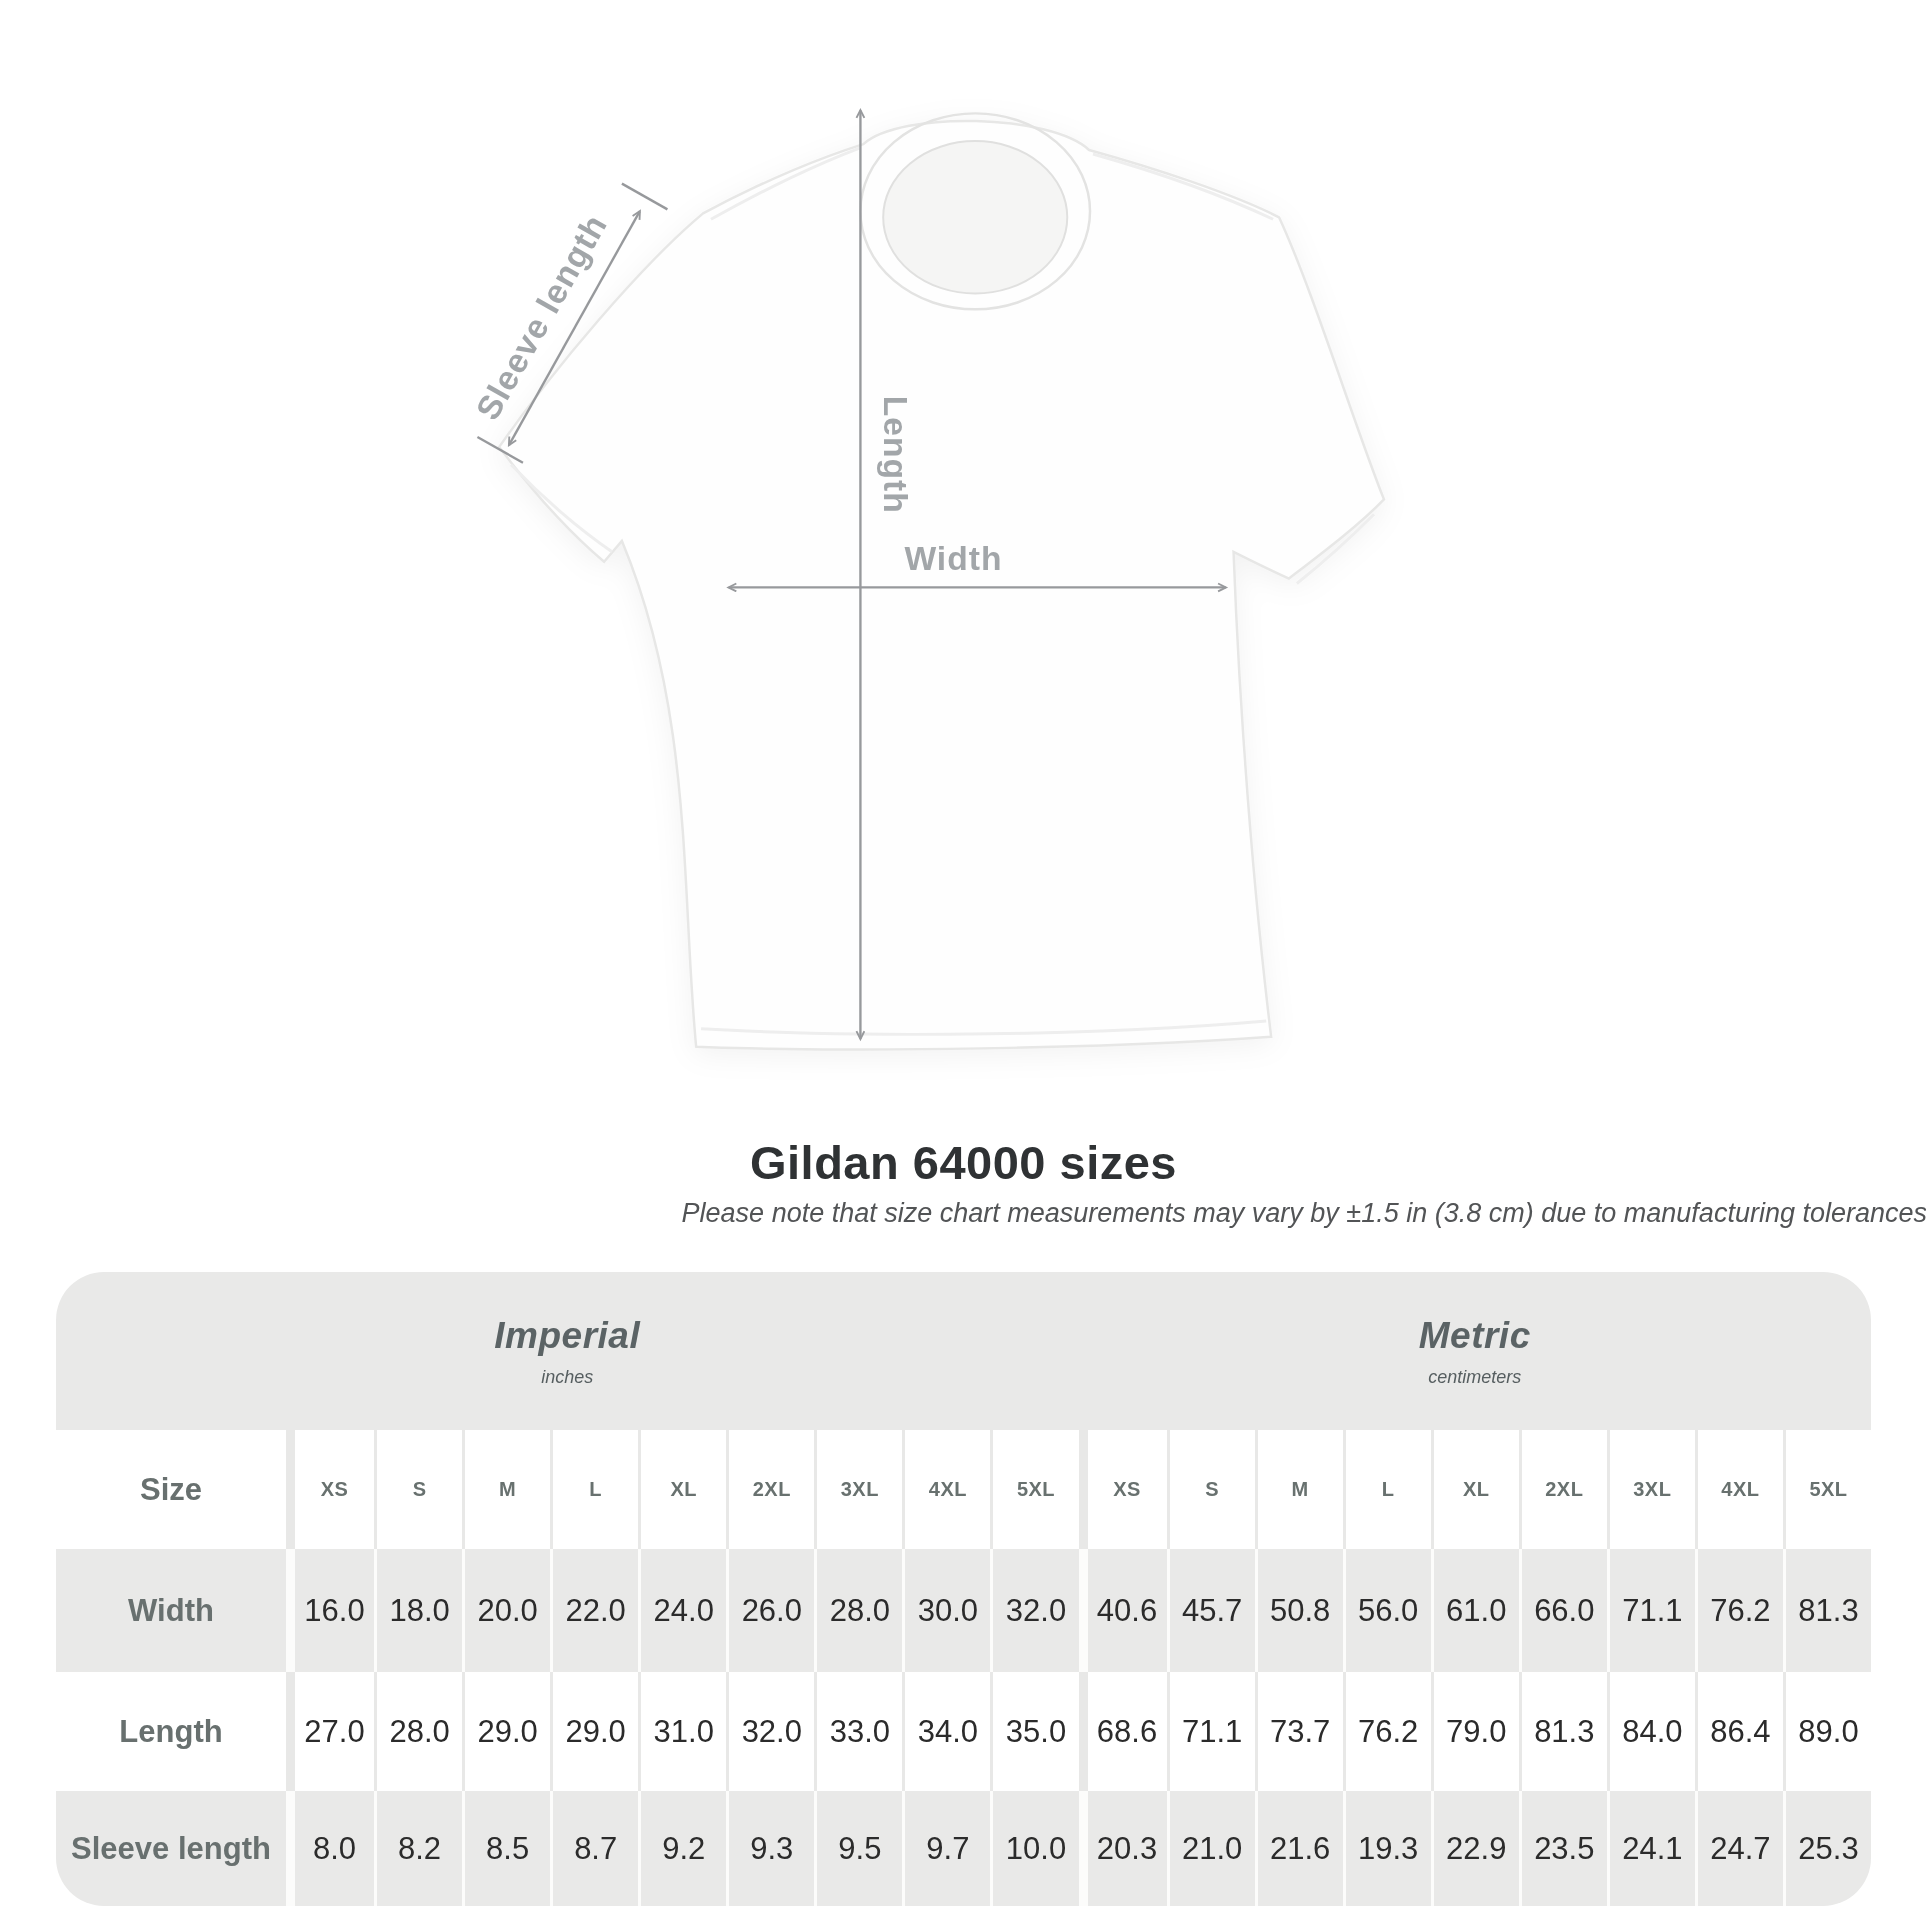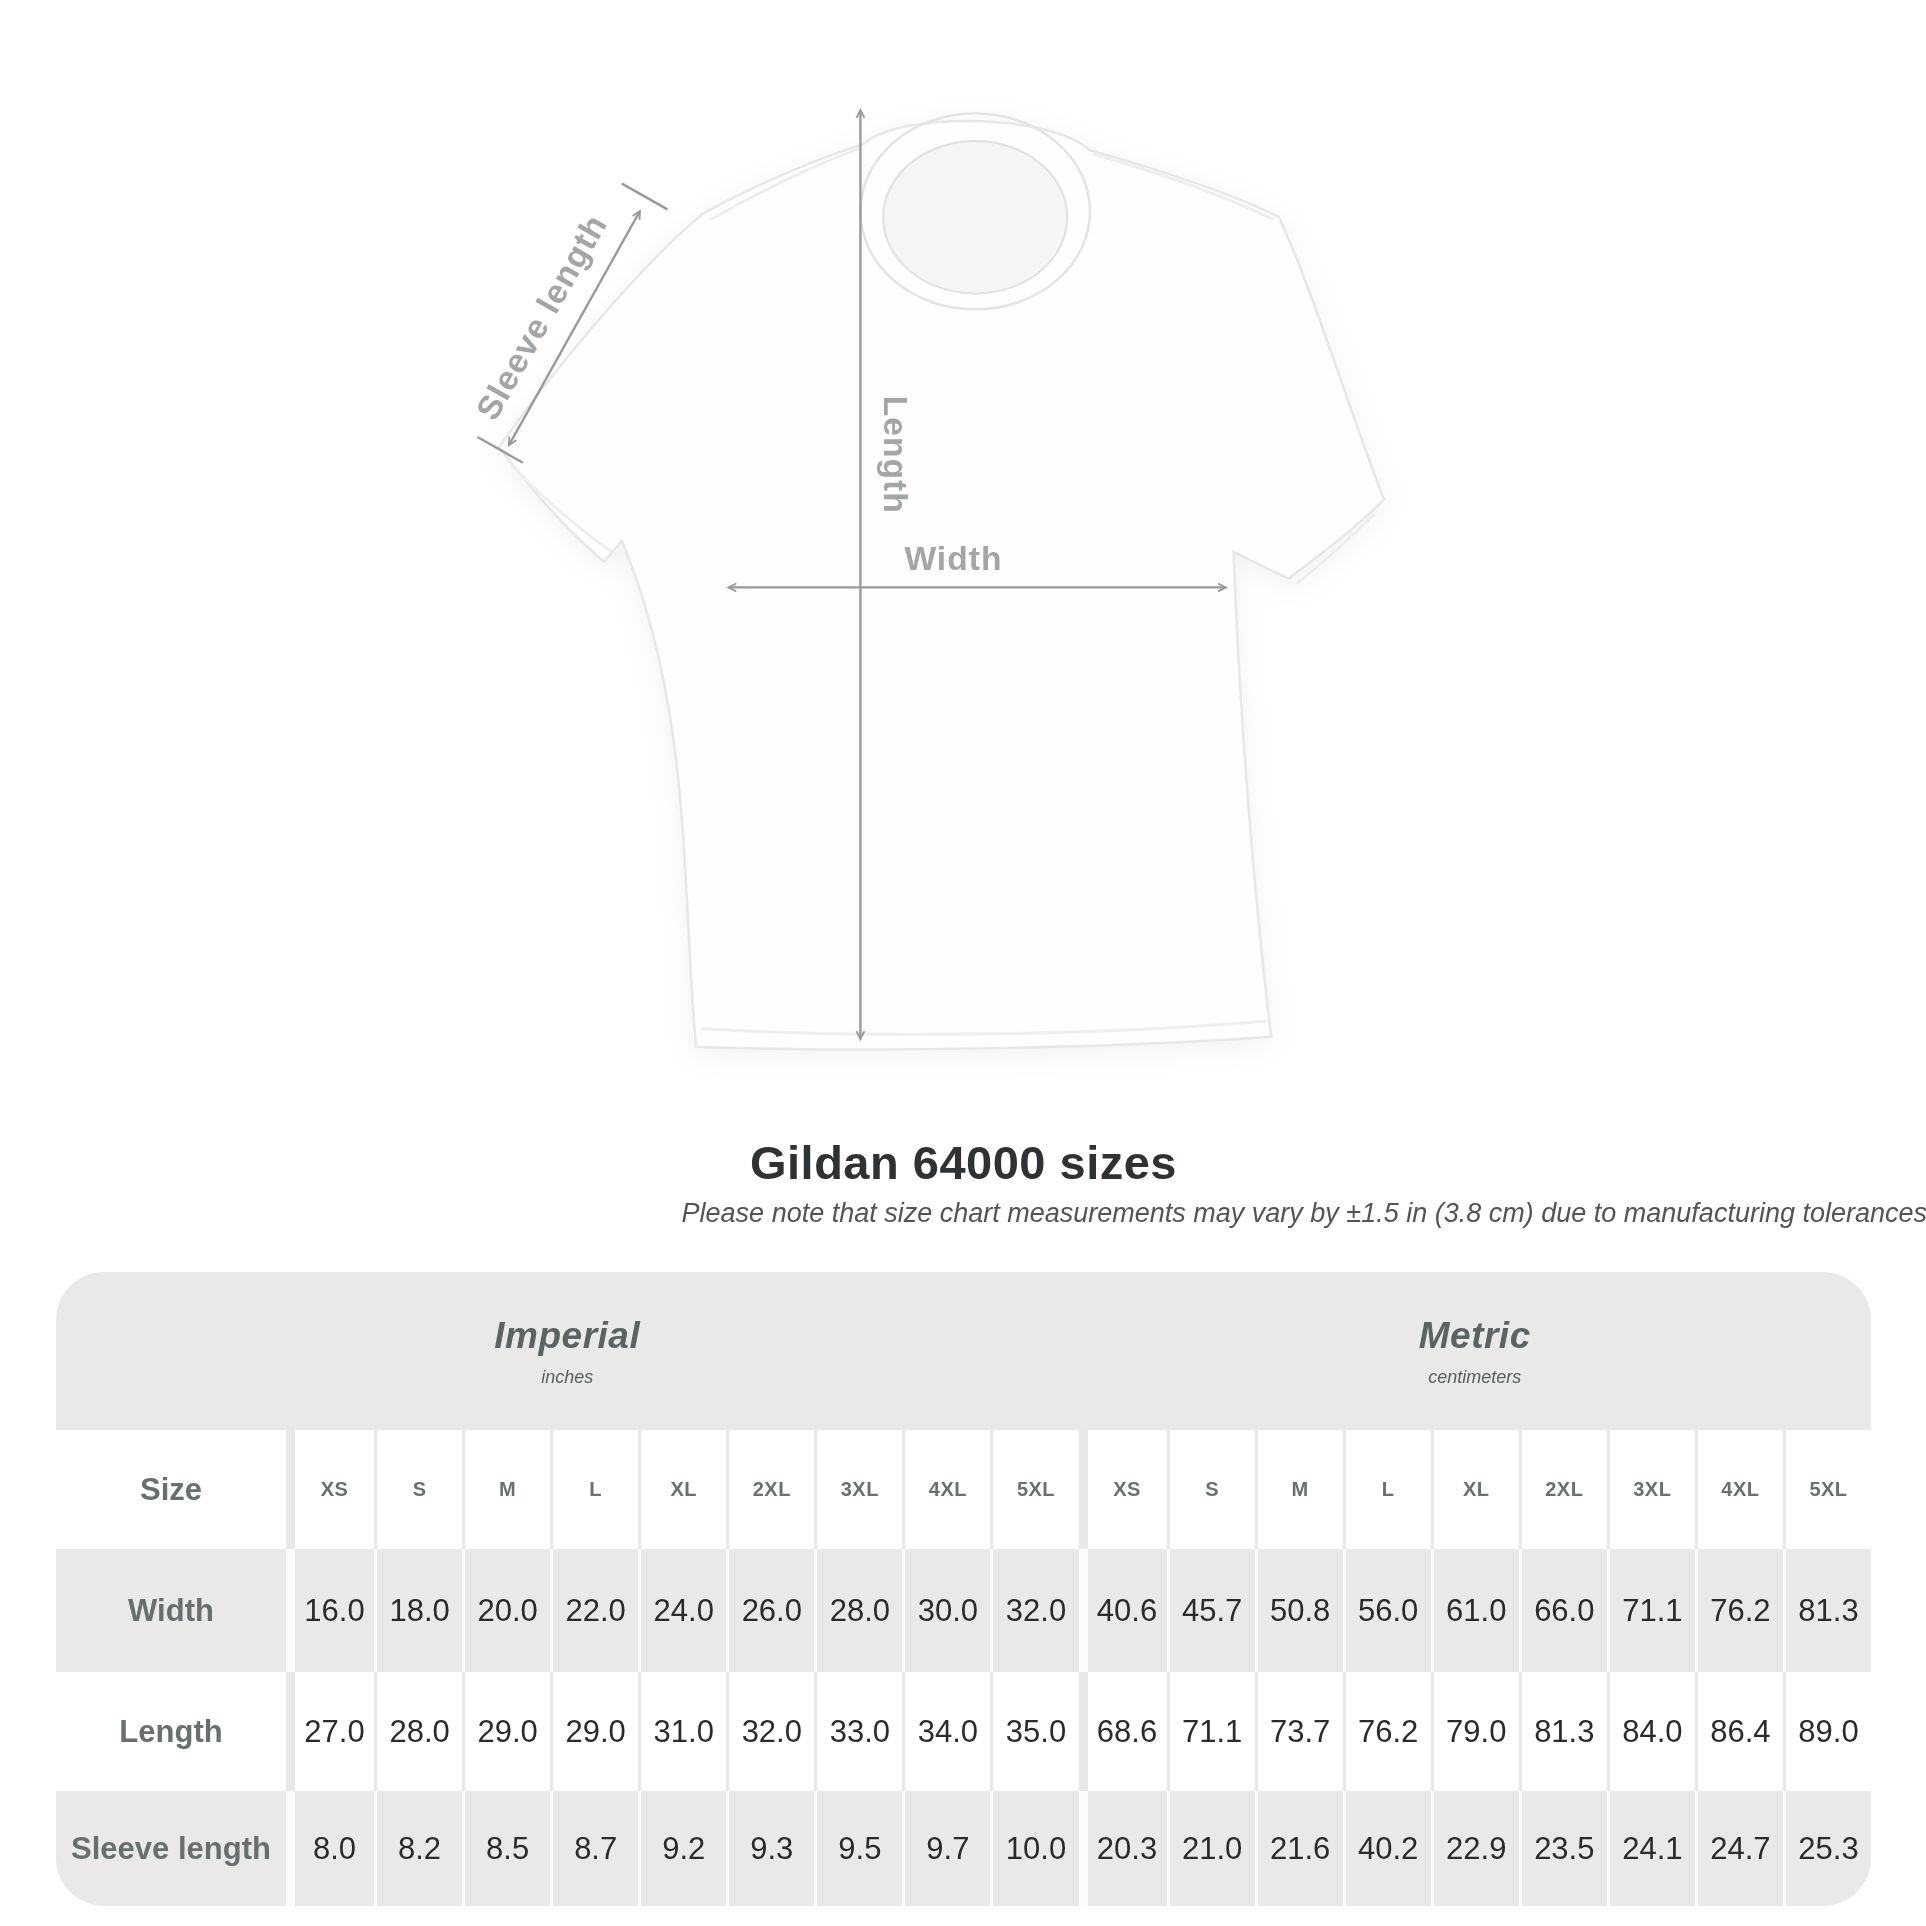--- a/index.html
+++ b/index.html
@@ -179,21 +179,21 @@
       <div class="cell value-cell row-gray sep">8.5</div>
       <div class="cell value-cell row-gray sep">8.7</div>
       <div class="cell value-cell row-gray sep">9.2</div>
       <div class="cell value-cell row-gray sep">9.3</div>
       <div class="cell value-cell row-gray sep">9.5</div>
       <div class="cell value-cell row-gray sep">9.7</div>
       <div class="cell value-cell row-gray sep">10.0</div>
       <div class="cell value-cell row-gray sep-wide">20.3</div>
       <div class="cell value-cell row-gray sep">21.0</div>
       <div class="cell value-cell row-gray sep">21.6</div>
-      <div class="cell value-cell row-gray sep">40.2</div>
+      <div class="cell value-cell row-gray sep">19.3</div>
       <div class="cell value-cell row-gray sep">22.9</div>
       <div class="cell value-cell row-gray sep">23.5</div>
       <div class="cell value-cell row-gray sep">24.1</div>
       <div class="cell value-cell row-gray sep">24.7</div>
       <div class="cell value-cell row-gray sep">25.3</div>
     </div>
 </div>
 
 
 </body></html>

